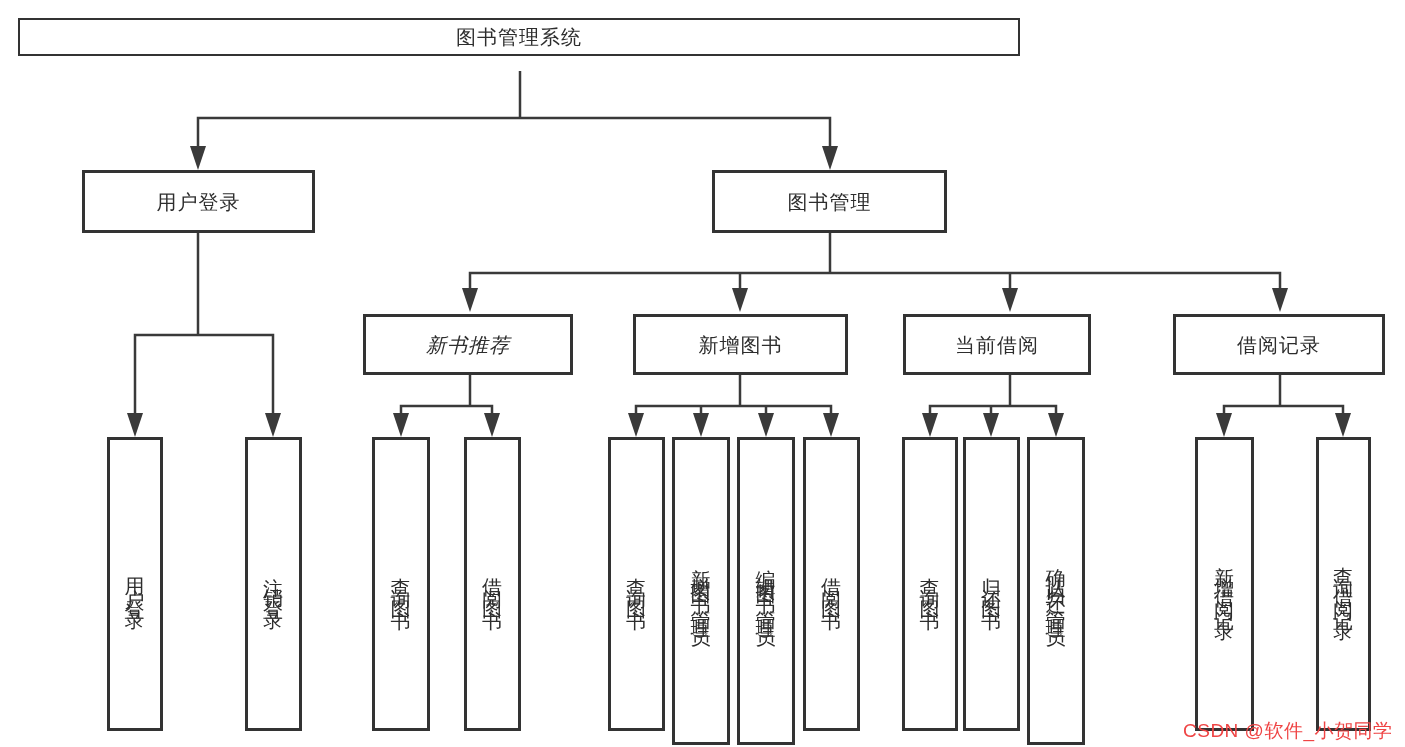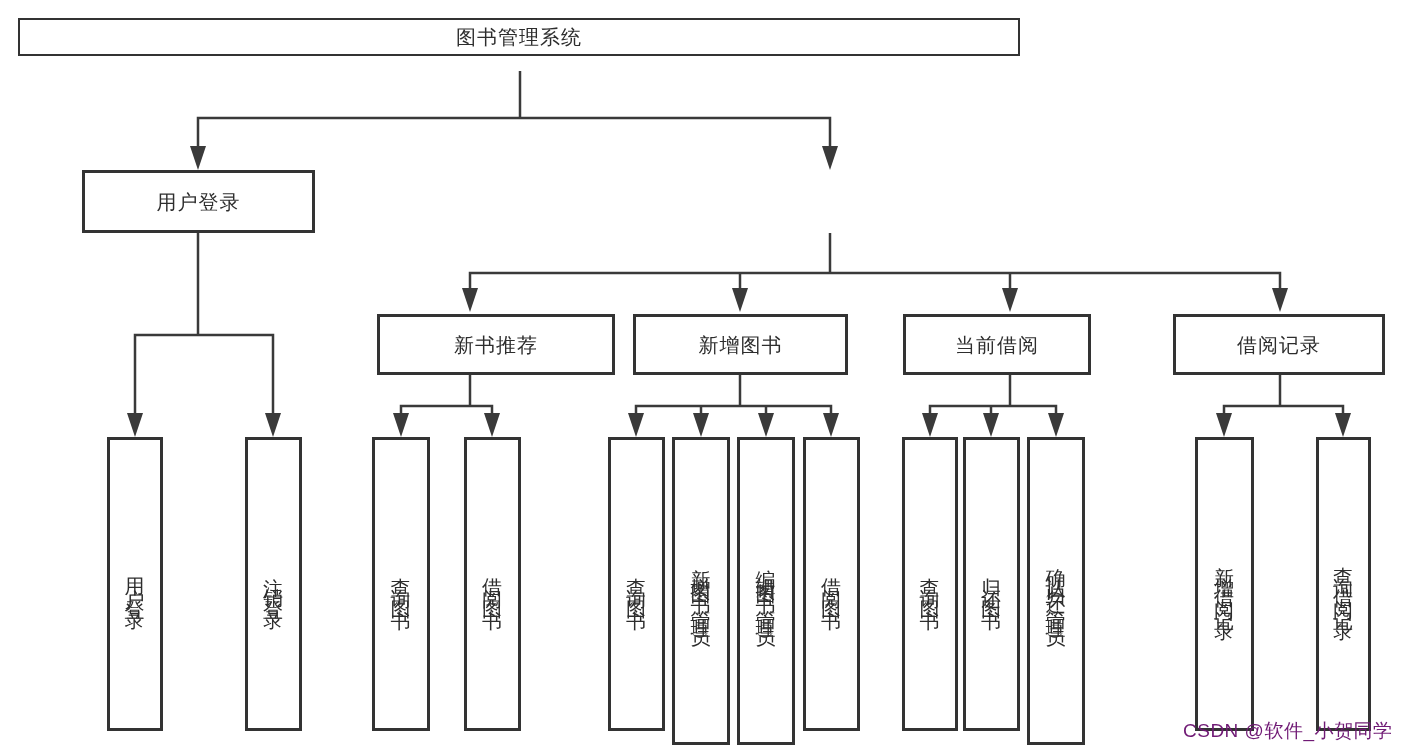--- a/index.html
+++ b/index.html
@@ -29,21 +29,21 @@
     text-orientation:mixed;
     letter-spacing:0.55em;
     padding:6px 0;
   }
   .box.v.admin{letter-spacing:0.42em;}
   svg.wires{position:absolute;left:0;top:0;z-index:1;}
   .watermark{
     position:absolute;
     left:1183px;top:718px;
     font-size:19px;
-    color:#701a75;
+    color:#ef4444;
     letter-spacing:0.5px;
     white-space:nowrap;
     z-index:5;
   }
 </style>
 </head>
 <body>
 
 <div class="stage">
 
@@ -91,22 +91,23 @@
 
     <path d="M1280 375 L1280 406"></path>
     <path d="M1224 413 L1224 406 L1343 406 L1343 413"></path>
     <polygon points="1216,413 1232,413 1224,437" fill="#3a3a3a" stroke="none"></polygon>
     <polygon points="1335,413 1351,413 1343,437" fill="#3a3a3a" stroke="none"></polygon>
   </svg>
 
   <div class="box thin" style="left:18px;top:18px;width:1002px;height:38px;">图书管理系统</div>
 
   <div class="box" style="left:82px;top:170px;width:233px;height:63px;">用户登录</div>
+  <div class="box" style="left:712px;top:170px;width:235px;height:63px;">图书管理</div>
 
-  <div class="box" style="left:377px;top:314px;width:238px;height:61px;">新书推荐</div>
+  <div class="box" style="left:363px;top:314px;width:210px;height:61px;font-style:italic;">新书推荐</div>
   <div class="box" style="left:633px;top:314px;width:215px;height:61px;">新增图书</div>
   <div class="box" style="left:903px;top:314px;width:188px;height:61px;">当前借阅</div>
   <div class="box" style="left:1173px;top:314px;width:212px;height:61px;">借阅记录</div>
 
   <div class="box v" style="left:107px;top:437px;width:56px;height:294px;">用户登录</div>
   <div class="box v" style="left:245px;top:437px;width:57px;height:294px;">注销登录</div>
 
   <div class="box v" style="left:372px;top:437px;width:58px;height:294px;">查询图书</div>
   <div class="box v" style="left:464px;top:437px;width:57px;height:294px;">借阅图书</div>
 

